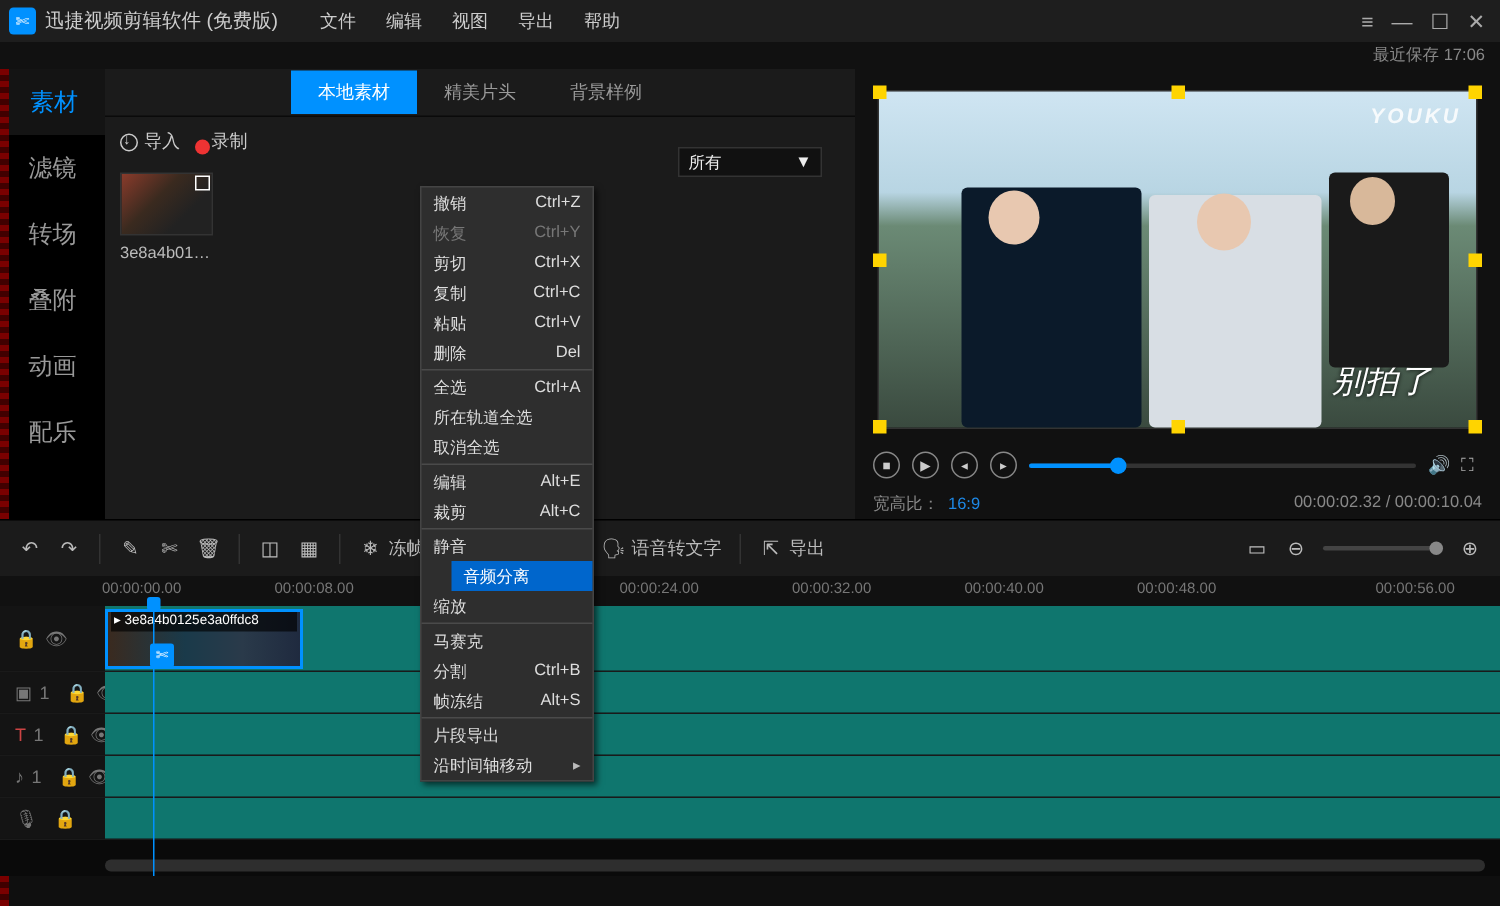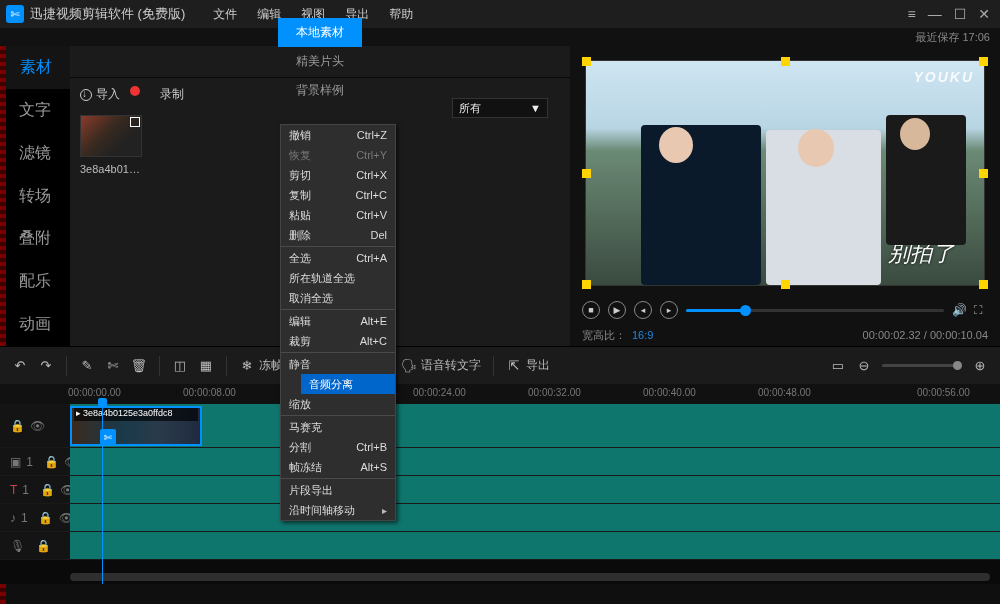--- a/index.html
+++ b/index.html
@@ -16,26 +16,26 @@
 
 .savebar { height:18px; background:#111; text-align:right; padding-right:10px; color:#888; font-size:11px; line-height:18px;}
 
 .mainrow { display:flex; height:300px; background:#111; }
 
 .sidenav { width:70px; background:#000; display:flex; flex-direction:column; }
 .sidenav div { height:44px; display:flex; align-items:center; justify-content:center; color:#999; font-size:16px; }
 .sidenav div.active { color:#0091ff; border-left:2px solid #0091ff; background:#141414;}
 
 .mediapanel { flex:0 0 500px; background:#1b1b1b; position:relative; }
-.mediatabs { height:32px; display:flex; align-items:center; justify-content:center; gap:0; border-bottom:1px solid #0a0a0a;flex-direction:column;}
+.mediatabs { height:32px; display:flex; align-items:center; justify-content:center; gap:0; border-bottom:1px solid #0a0a0a;}
 .mediatabs span { padding:6px 18px; color:#999; font-size:12px;}
 .mediatabs span.active { background:#0091ff; color:#fff; }
 .mediatop { display:flex; align-items:center; padding:8px 10px; gap:10px;}
 .imp { color:#ccc; display:flex; align-items:center; gap:4px;}
-.rec { color:#ccc; display:flex; align-items:flex-start; gap:20px;}
+.rec { color:#ccc; display:flex; align-items:flex-end; gap:1px;}
 .reddot{width:10px;height:10px;border-radius:50%;background:#e33;display:inline-block;}
 .ring{width:12px;height:12px;border:1px solid #ccc;border-radius:50%;display:inline-block;position:relative;}
 .ring::after{content:"↓";position:absolute;left:1px;top:-2px;font-size:10px;}
 .thumb { margin:4px 10px; width:62px; }
 .thumb .pic { width:62px; height:42px; background:linear-gradient(135deg,#8a3b2b,#3a2a1f 40%,#222 70%); border:1px solid #333; position:relative;}
 .thumb .pic::after{content:"";position:absolute;right:1px;top:1px;width:8px;height:8px;border:1px solid #fff;}
 .thumb .lbl { color:#bbb; font-size:11px; margin-top:6px; text-align:center; white-space:nowrap; overflow:hidden; text-overflow:ellipsis;}
 
 .seldrop { position:absolute; right:22px; top:52px; width:96px; height:20px; background:#111; border:1px solid #333; color:#eee; display:flex; align-items:center; justify-content:space-between; padding:0 6px; font-size:11px;}
 
@@ -116,26 +116,25 @@
     <span>—</span>
     <span>☐</span>
     <span>✕</span>
   </div>
 </div>
 <div class="savebar">最近保存 17:06</div>
 
 <div class="mainrow">
   <div class="sidenav">
     <div class="active">素材</div>
-    <div>文字</div>
     <div>滤镜</div>
     <div>转场</div>
     <div>叠附</div>
+    <div>动画</div>
     <div>配乐</div>
-    <div>动画</div>
   </div>
 
   <div class="mediapanel">
     <div class="mediatabs">
       <span class="active">本地素材</span>
       <span>精美片头</span>
       <span>背景样例</span>
     </div>
     <div class="mediatop">
       <div class="imp">

